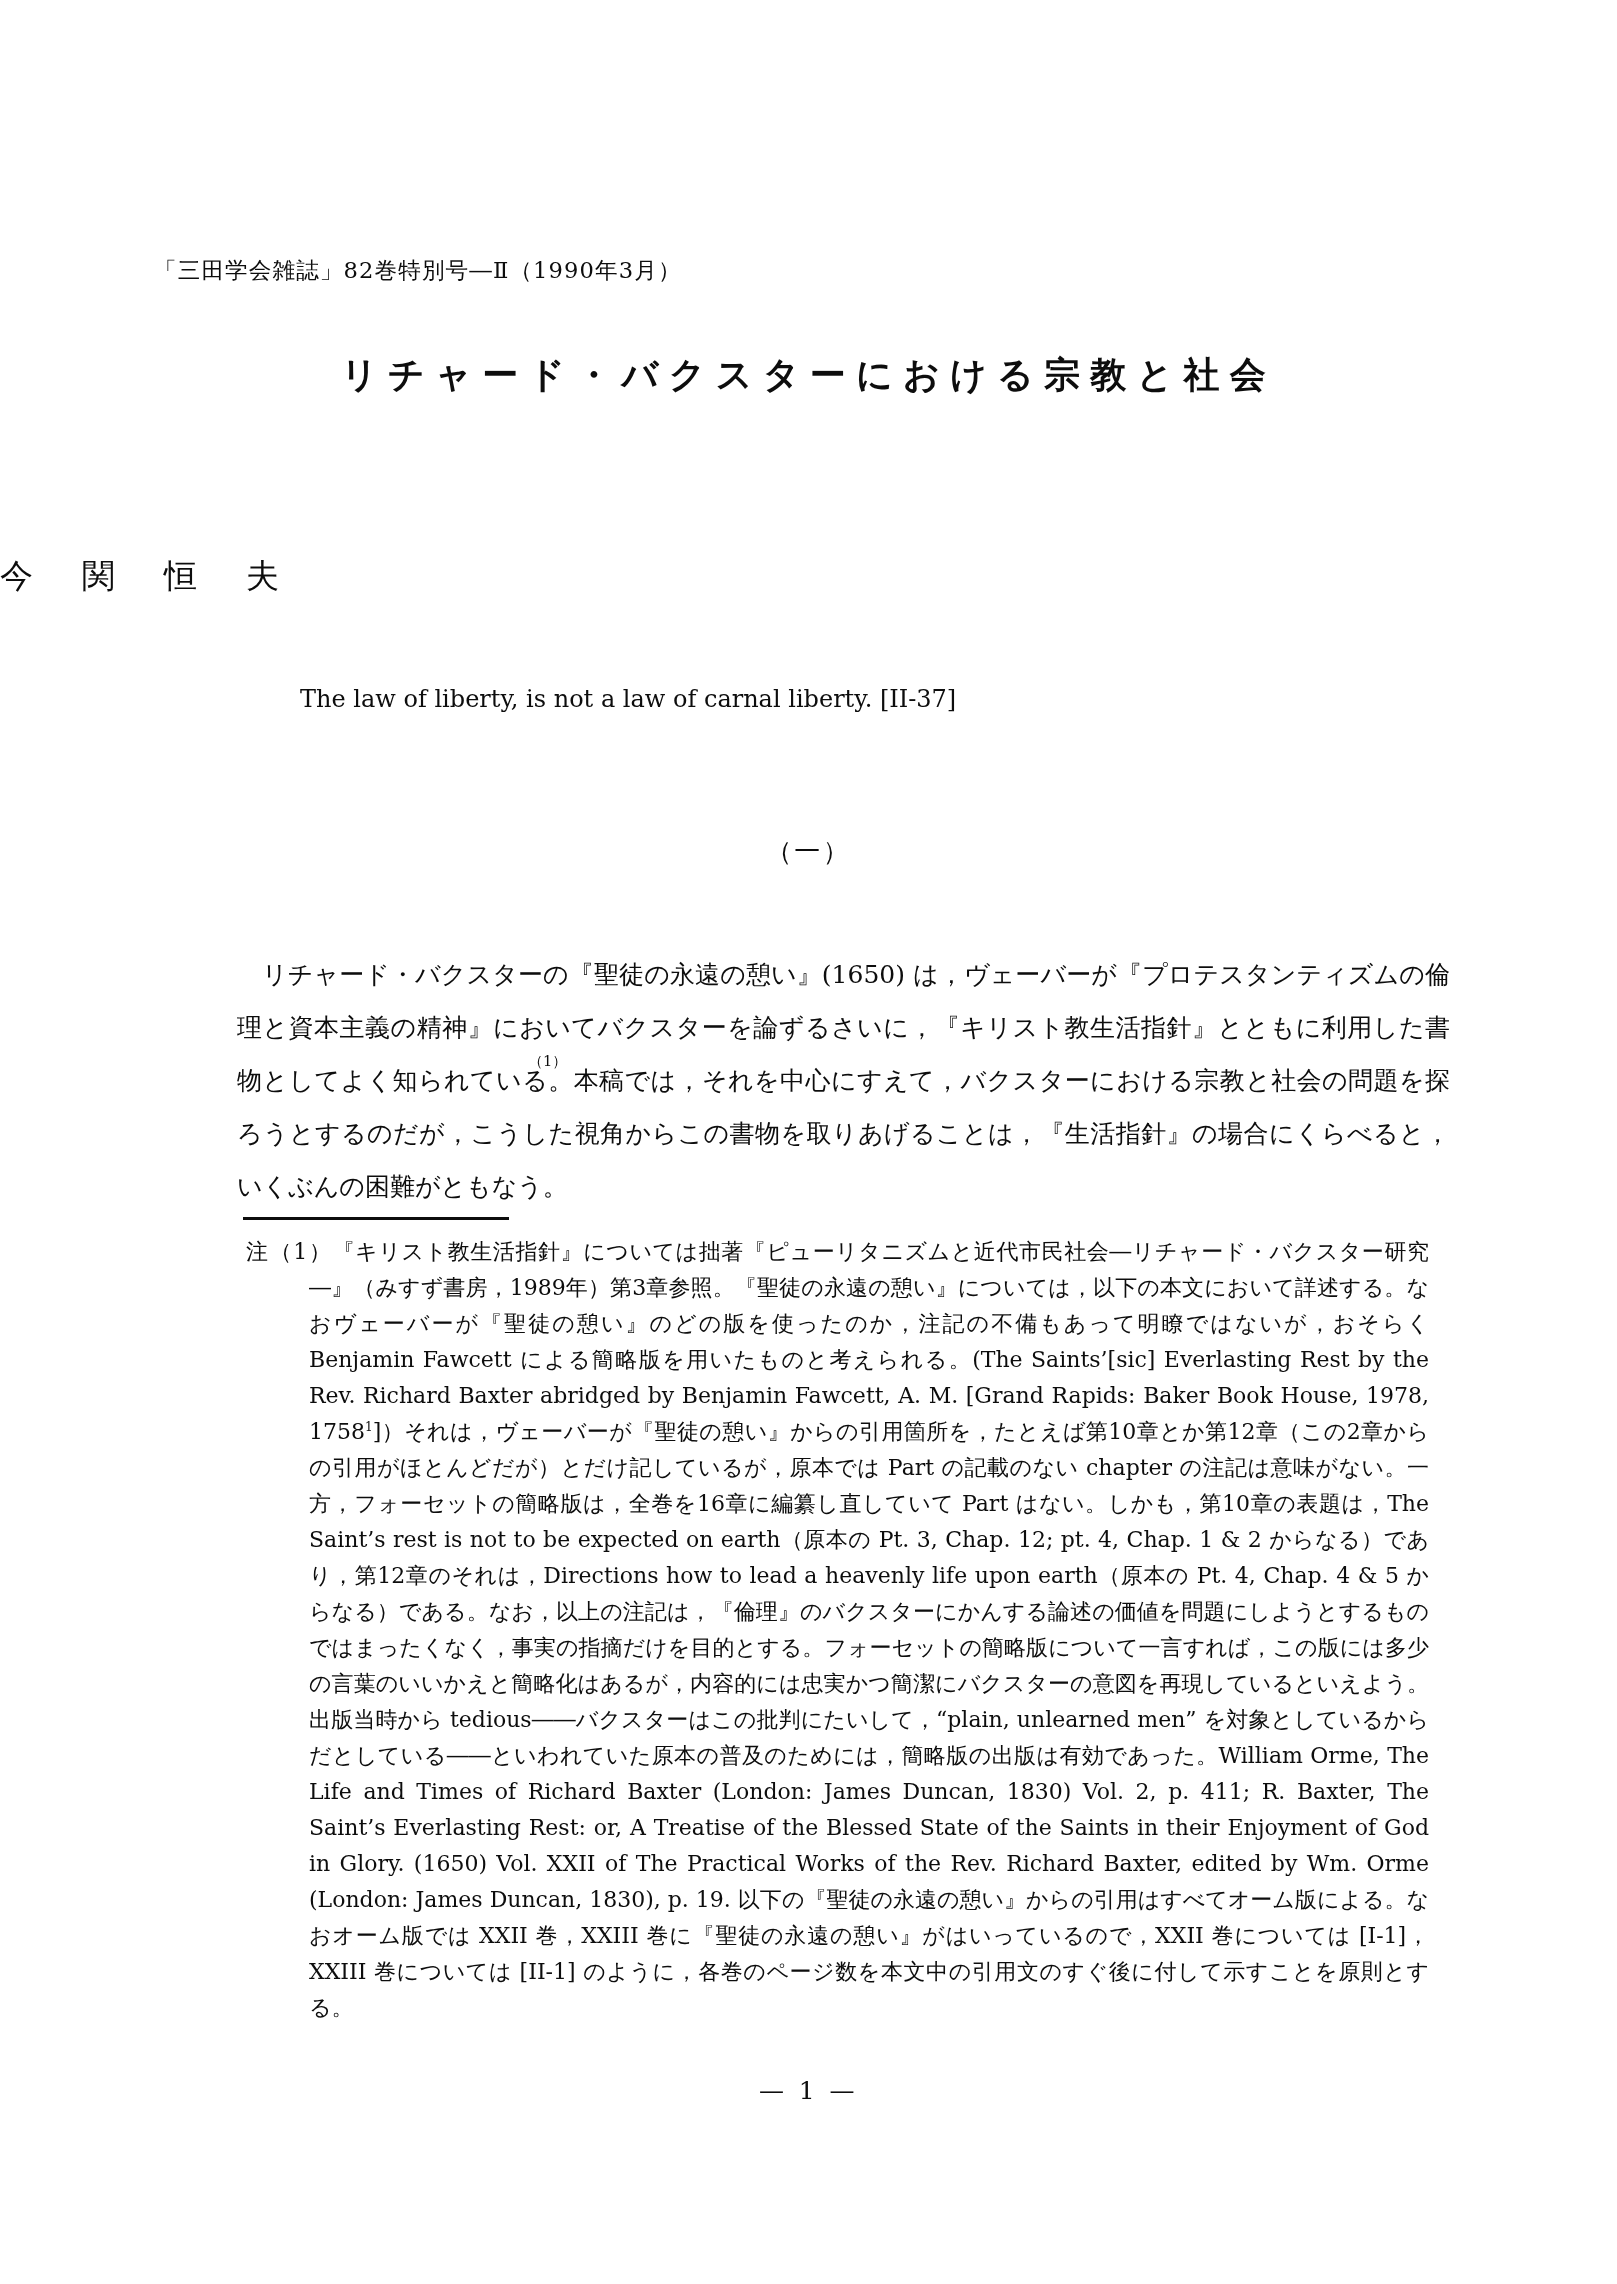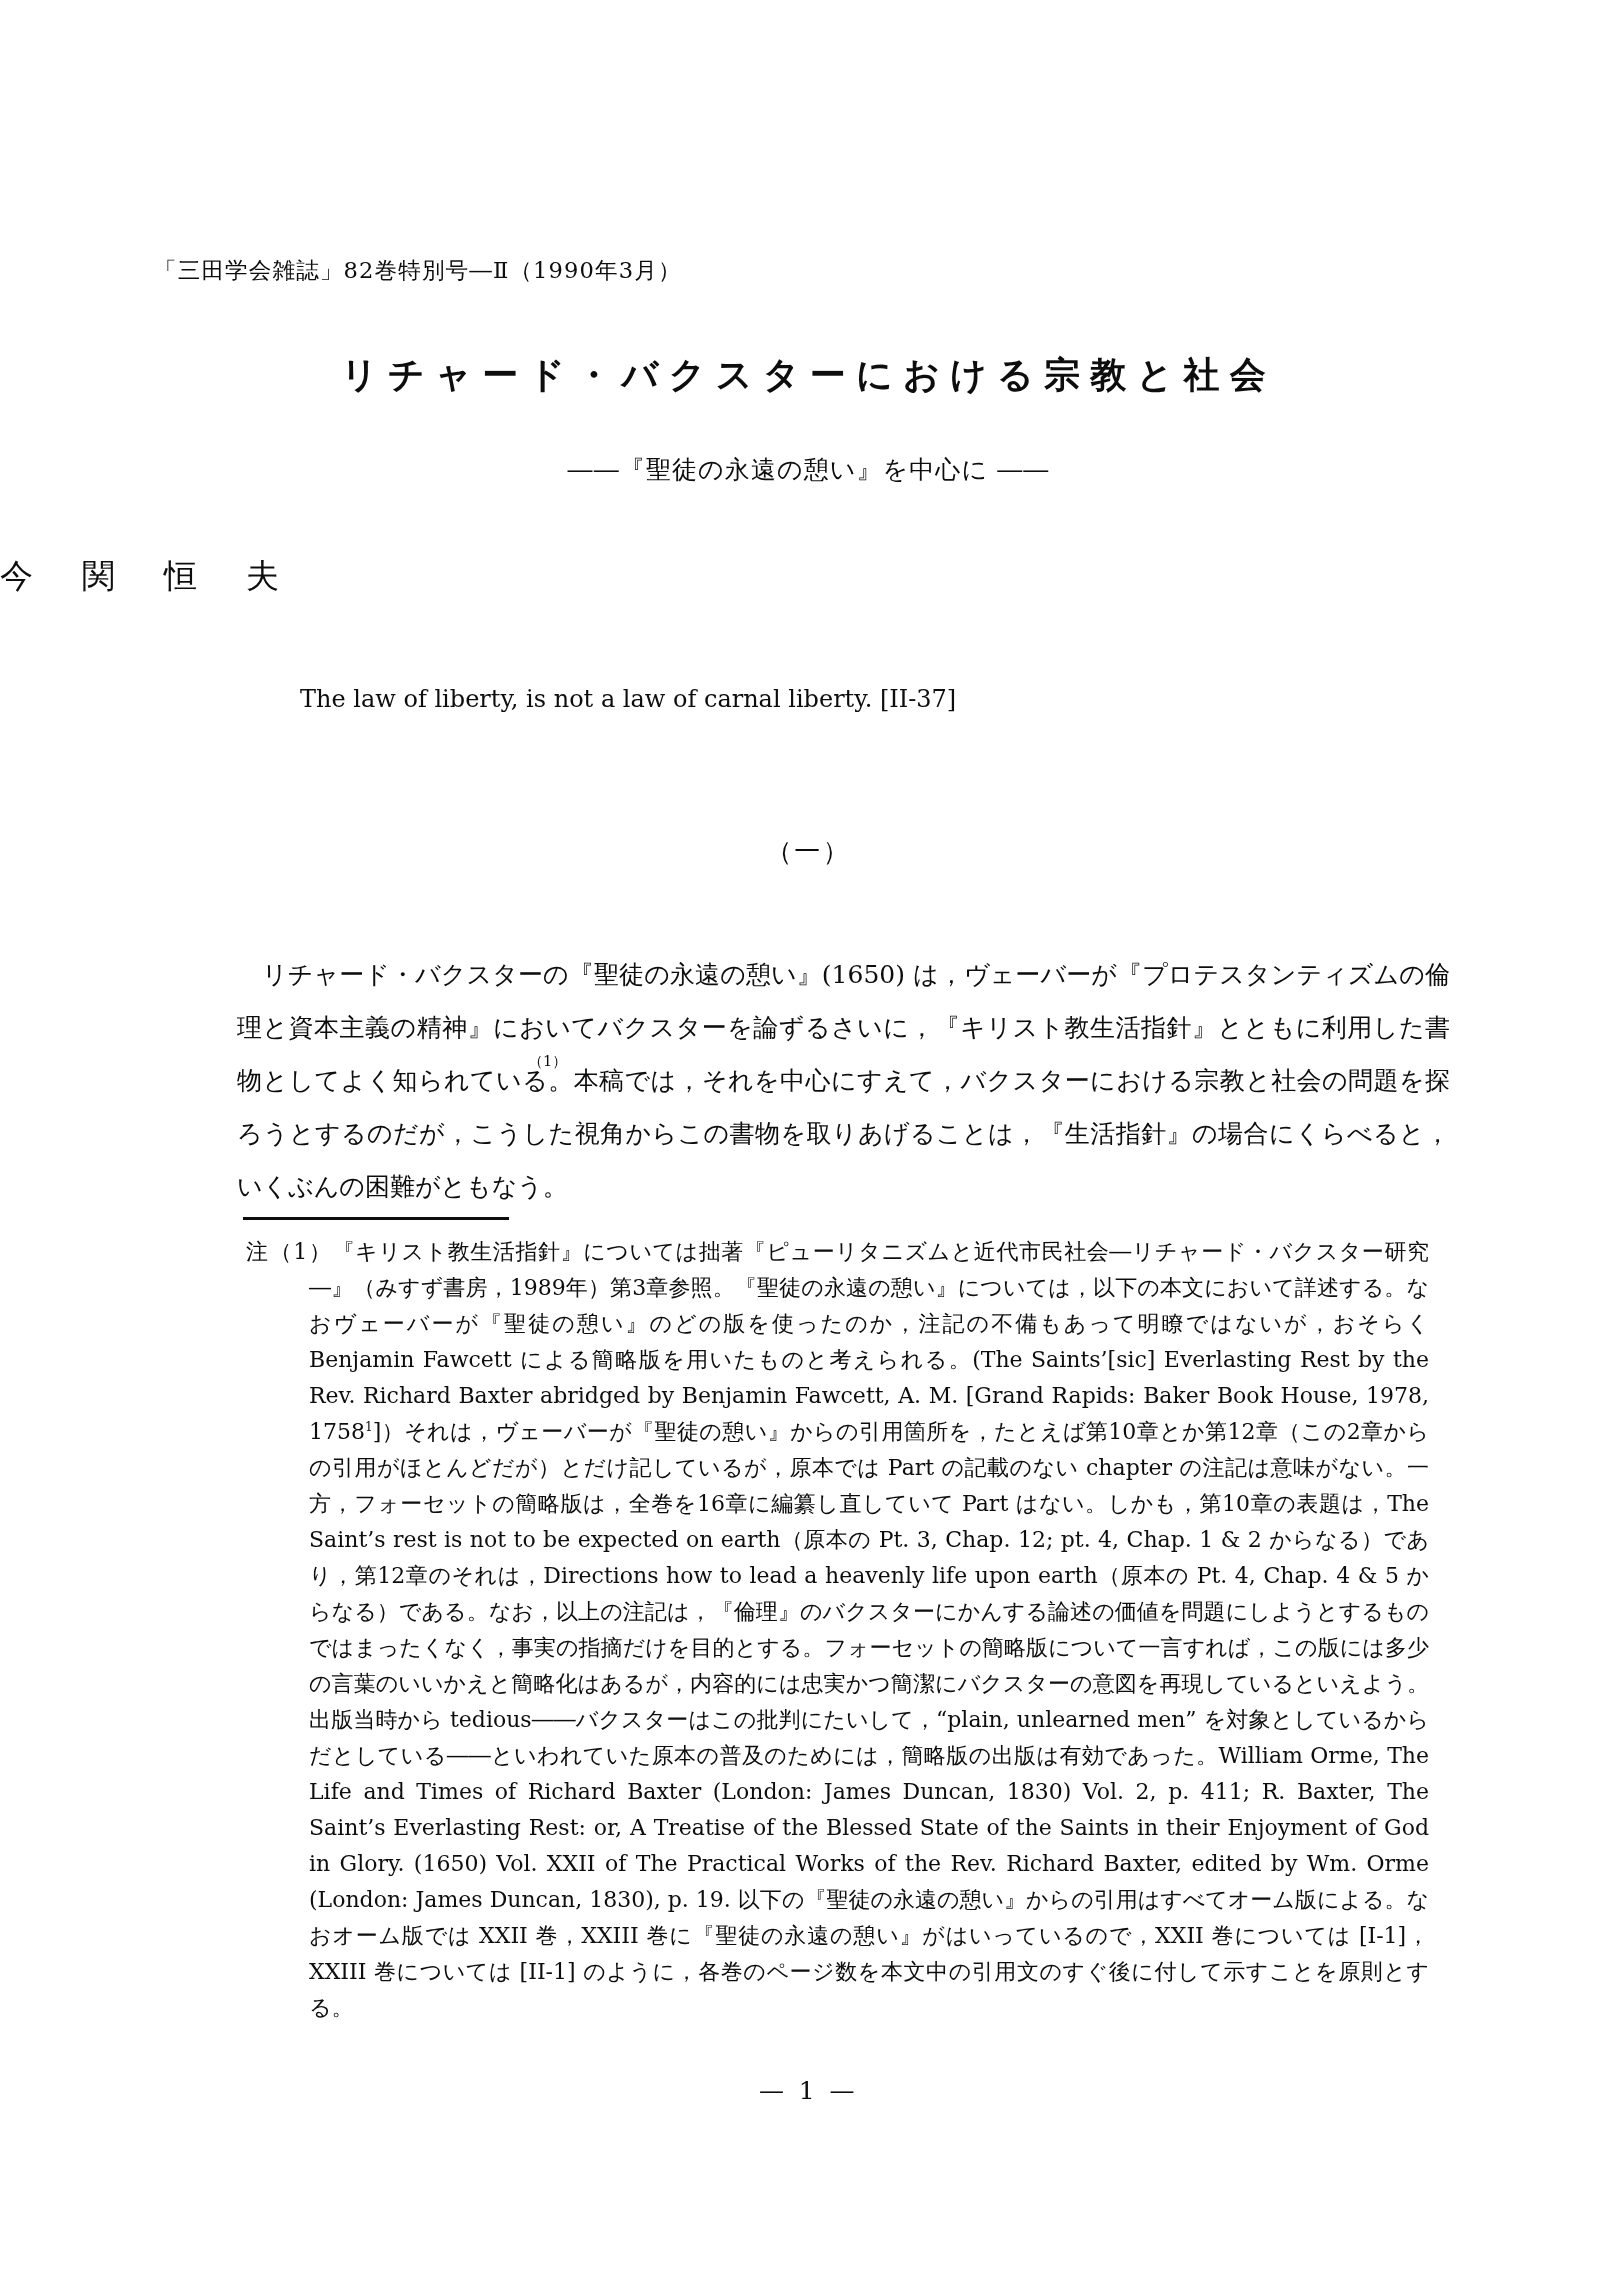--- a/index.html
+++ b/index.html
@@ -139,21 +139,20 @@
 </style>
 </head>
 <body>
 
 <div class="page">
 
   <div class="journal-line">「三田学会雑誌」82巻特別号―Ⅱ（1990年3月）</div>
 
   <h1 class="title" style="margin:0;text-align:center;">リチャード・バクスターにおける宗教と社会</h1>
 
-  <div class="subtitle">――『聖徒の永遠の憩い』を中心に ――</div>
 
   <div class="author">今　関　恒　夫</div>
 
   <div class="epigraphs">
     <div>The law of liberty, is not a law of carnal liberty. [II-37]</div>
   </div>
 
   <div class="section-heading">（一）</div>
 
   <p class="body-paragraph" style="margin:16px;">

